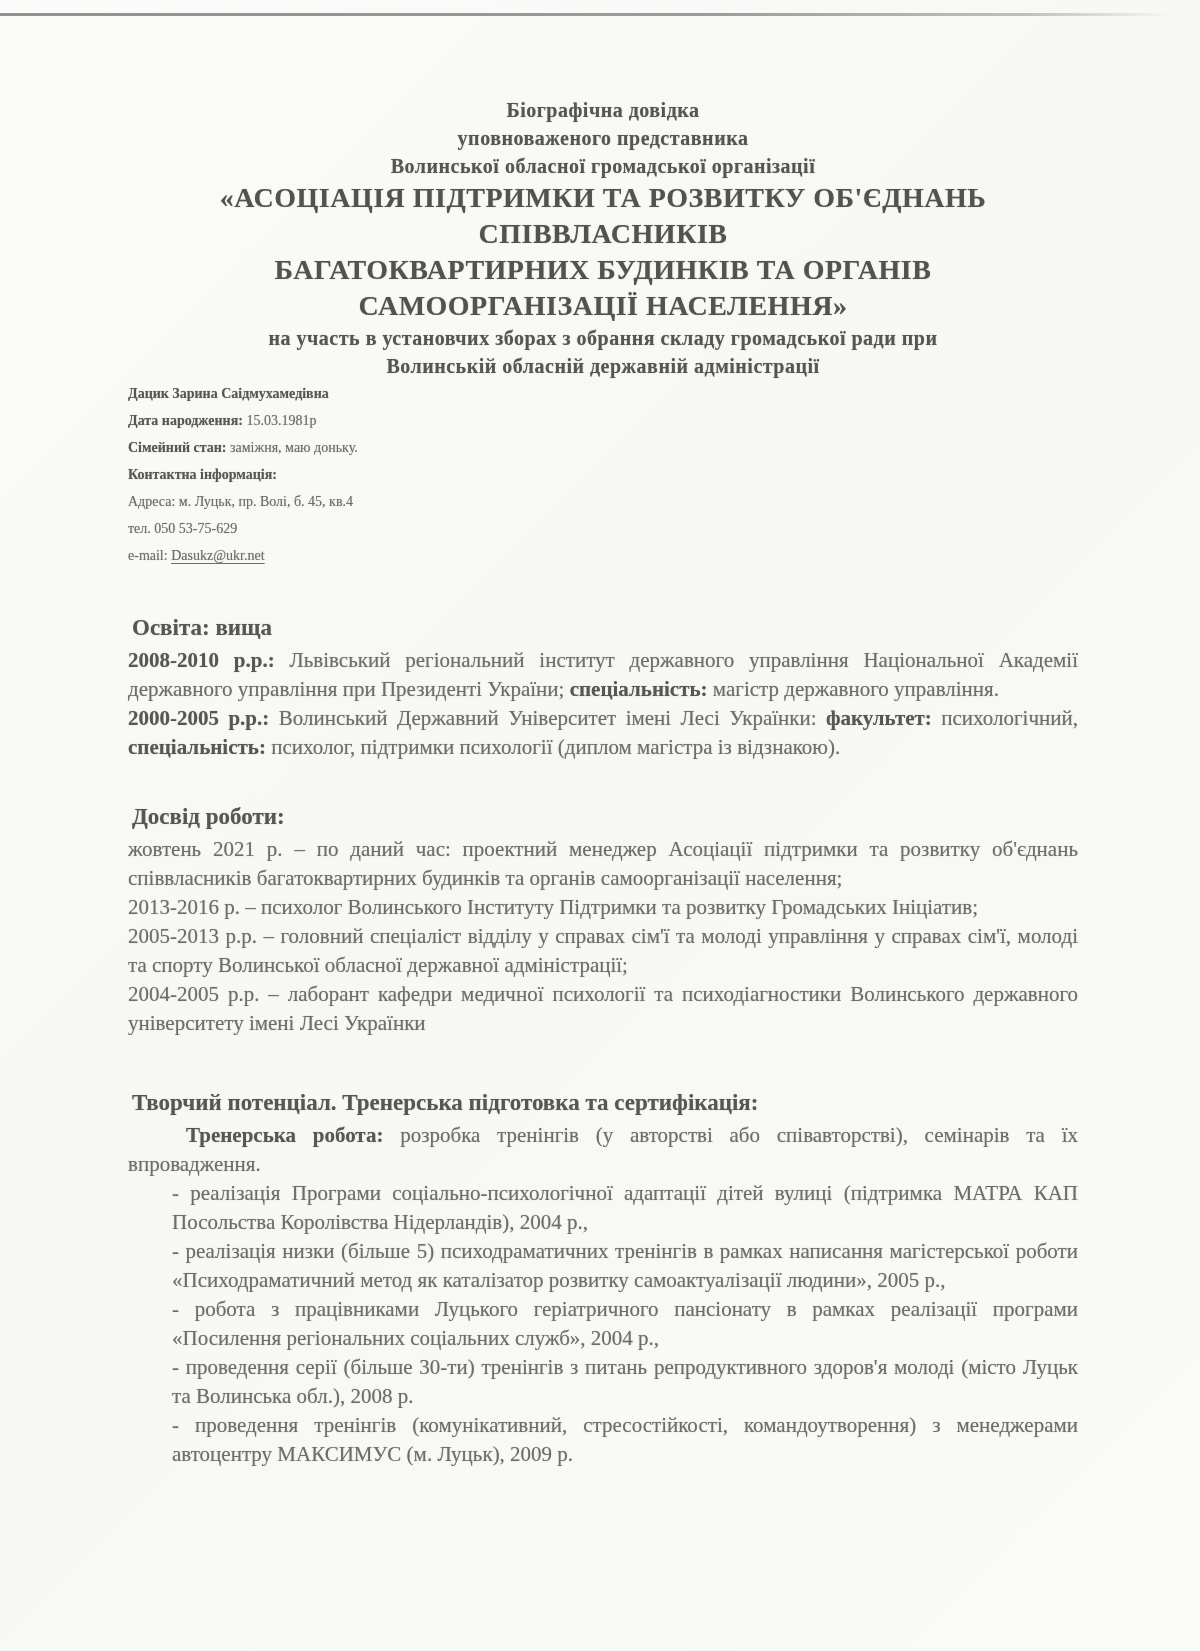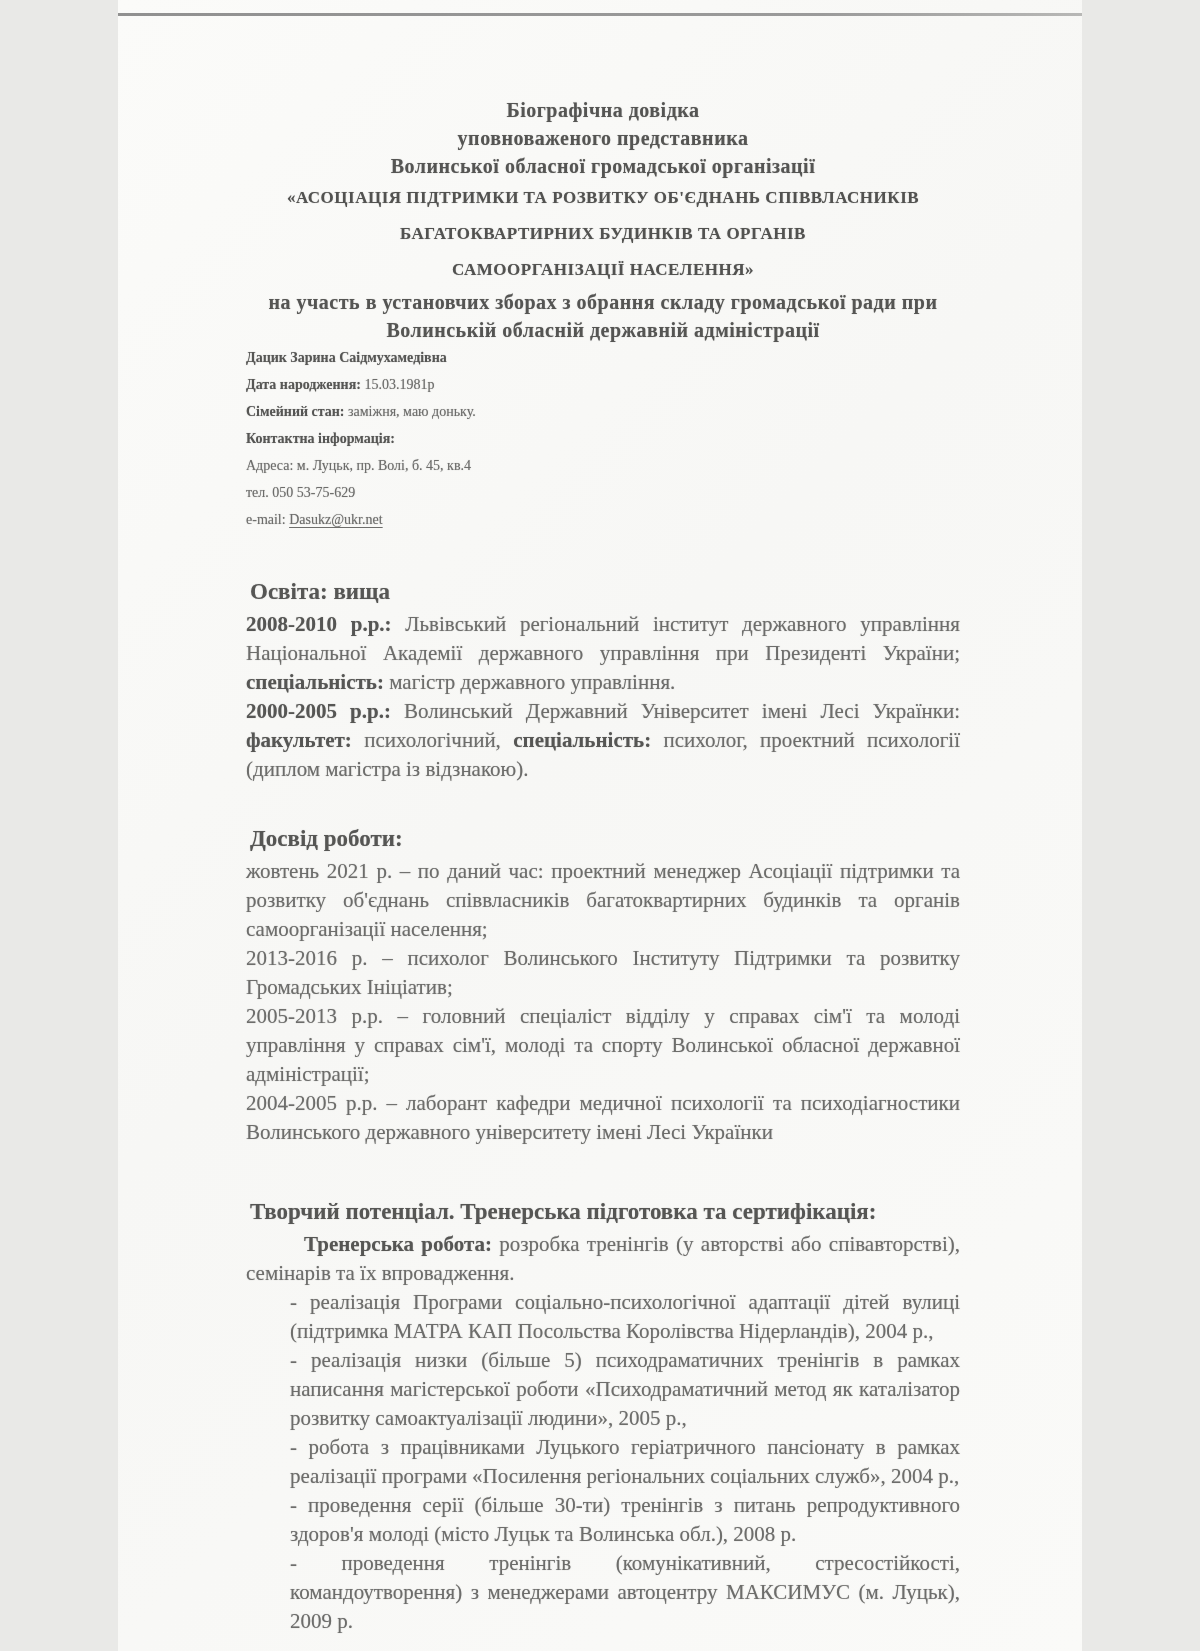--- a/index.html
+++ b/index.html
@@ -2,21 +2,21 @@
 <html><head>
 <meta charset="utf-8">
 <style>
   html, body {
     margin: 0;
     padding: 0;
     background: #e9e9e7;
   }
   .scan-page {
     position: relative;
-    width: 964px;
+    width: 1200px;
     height: 1651px;
     margin: 0 auto;
     background: linear-gradient(135deg, #fbfbf9 0%, #f7f7f5 45%, #fafaf8 100%);
     overflow: hidden;
     font-family: "Liberation Serif", "DejaVu Serif", serif;
     color: #676767;
   }
   
   .scan-line {
     position: absolute;
@@ -41,21 +41,21 @@
     text-align: center;
     font-weight: bold;
     color: #555553;
   }
   .doc-header .small-line {
     font-size: 20px;
     line-height: 28px;
     letter-spacing: 0.5px;
   }
   .doc-header .org-line {
-    font-size: 17px;
+    font-size: 28px;
     line-height: 36px;
     letter-spacing: 0.5px;
     color: #525250;
   }
   
   .personal {
     margin-top: 102px;
     font-size: 14px;
     line-height: 27px;
   }
@@ -113,21 +113,21 @@
       <div><span class="label-b">Сімейний стан:</span><span class="val"> заміжня, маю доньку.</span></div>
       <div class="label-b">Контактна інформація:</div>
       <div class="val">Адреса: м. Луцьк, пр. Волі, б. 45, кв.4</div>
       <div class="val">тел. 050 53-75-629</div>
       <div><span class="val">e-mail: </span><span class="email-link">Dasukz@ukr.net</span></div>
     </div>
 
     <div class="edu-section section">
       <p class="sec-heading">Освіта: вища</p>
       <p class="para"><span class="label-b">2008-2010 р.р.:</span><span> Львівський регіональний інститут державного управління Національної Академії державного управління при Президенті України; </span><span class="label-b">спеціальність:</span><span> магістр державного управління.</span></p>
-      <p class="para"><span class="label-b">2000-2005 р.р.:</span><span> Волинський Державний Університет імені Лесі Українки: </span><span class="label-b">факультет:</span><span> психологічний, </span><span class="label-b">спеціальність:</span><span> психолог, проектний психології (диплом магістра із відзнакою).</span></p>
+      <p class="para"><span class="label-b">2000-2005 р.р.:</span><span> Волинський Державний Університет імені Лесі Українки: </span><span class="label-b">факультет:</span><span> психологічний, </span><span class="label-b">спеціальність:</span><span> психолог, підтримки психології (диплом магістра із відзнакою).</span></p>
     </div>
 
     <div class="exp-section section">
       <p class="sec-heading">Досвід роботи:</p>
       <p class="para">жовтень 2021 р. – по даний час: проектний менеджер Асоціації підтримки та розвитку об'єднань співвласників багатоквартирних будинків та органів самоорганізації населення;</p>
       <p class="para">2013-2016 р. – психолог Волинського Інституту Підтримки та розвитку Громадських Ініціатив;</p>
       <p class="para">2005-2013 р.р. – головний спеціаліст відділу у справах сім'ї та молоді управління у справах сім'ї, молоді та спорту Волинської обласної державної адміністрації;</p>
       <p class="para">2004-2005 р.р. – лаборант кафедри медичної психології та психодіагностики Волинського державного університету імені Лесі Українки</p>
     </div>
 

